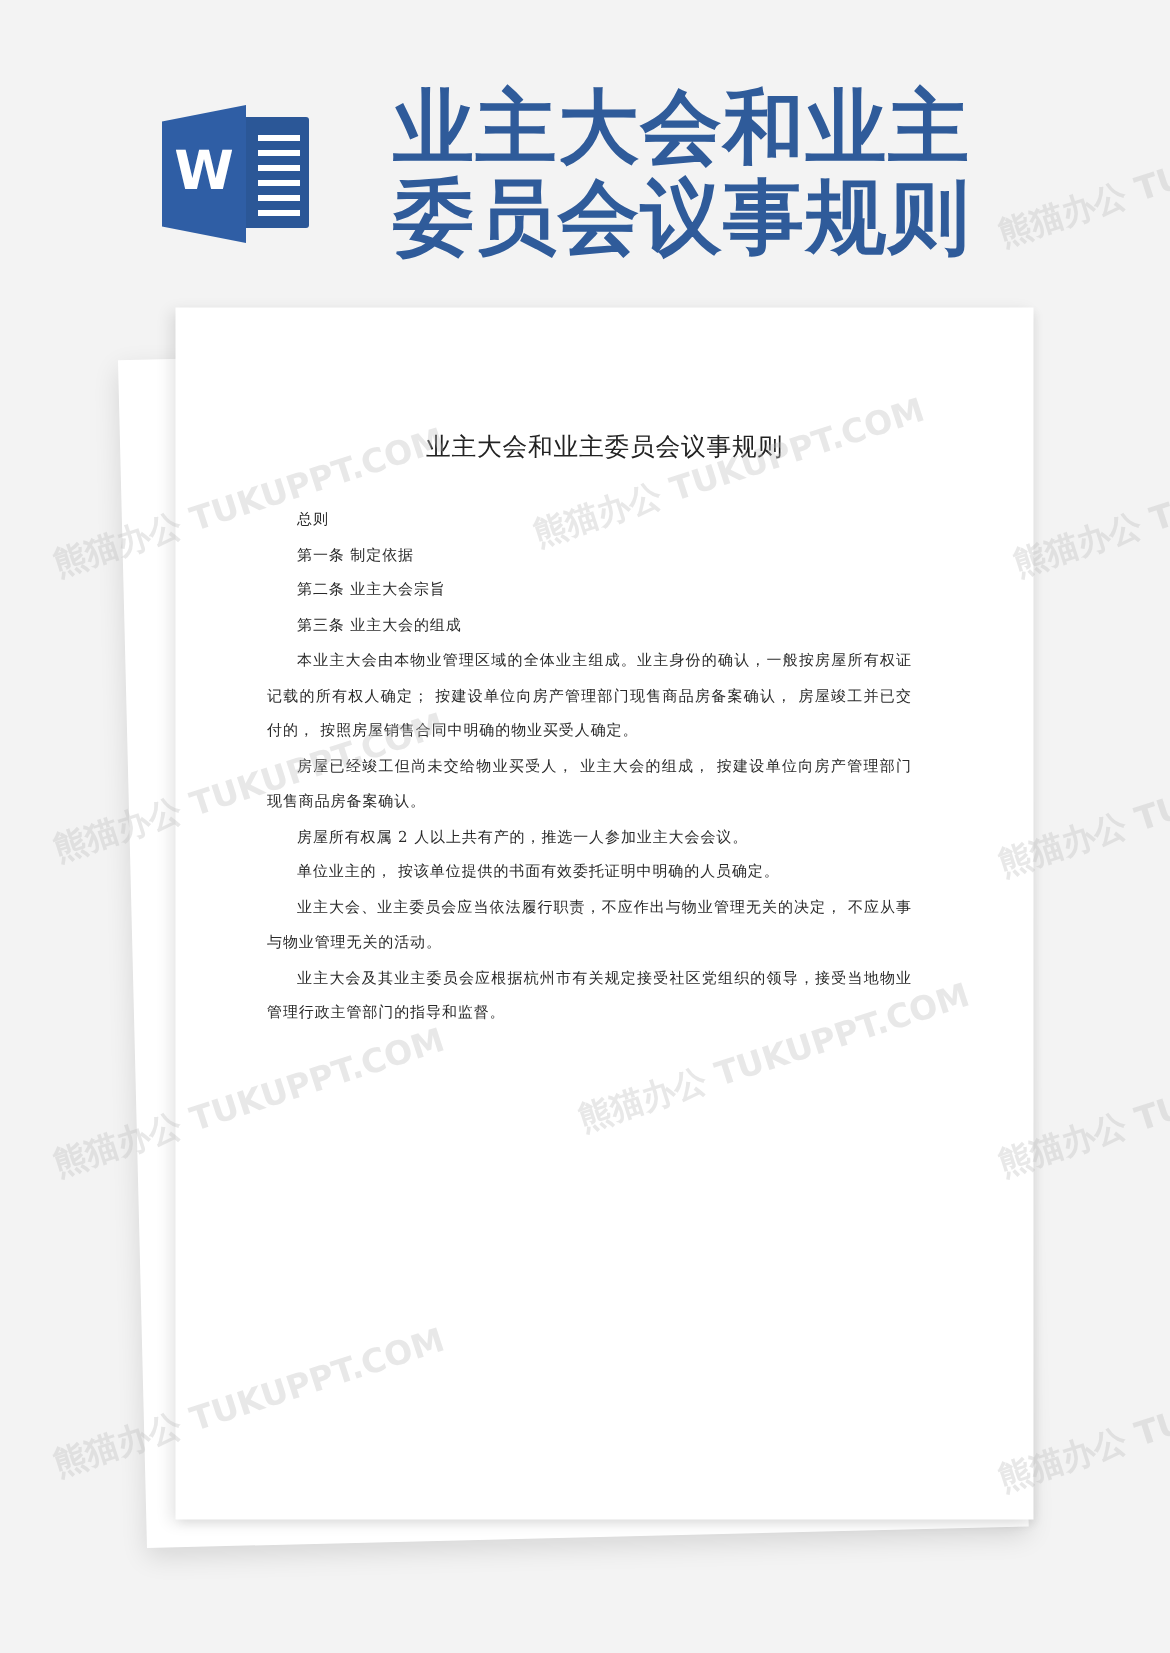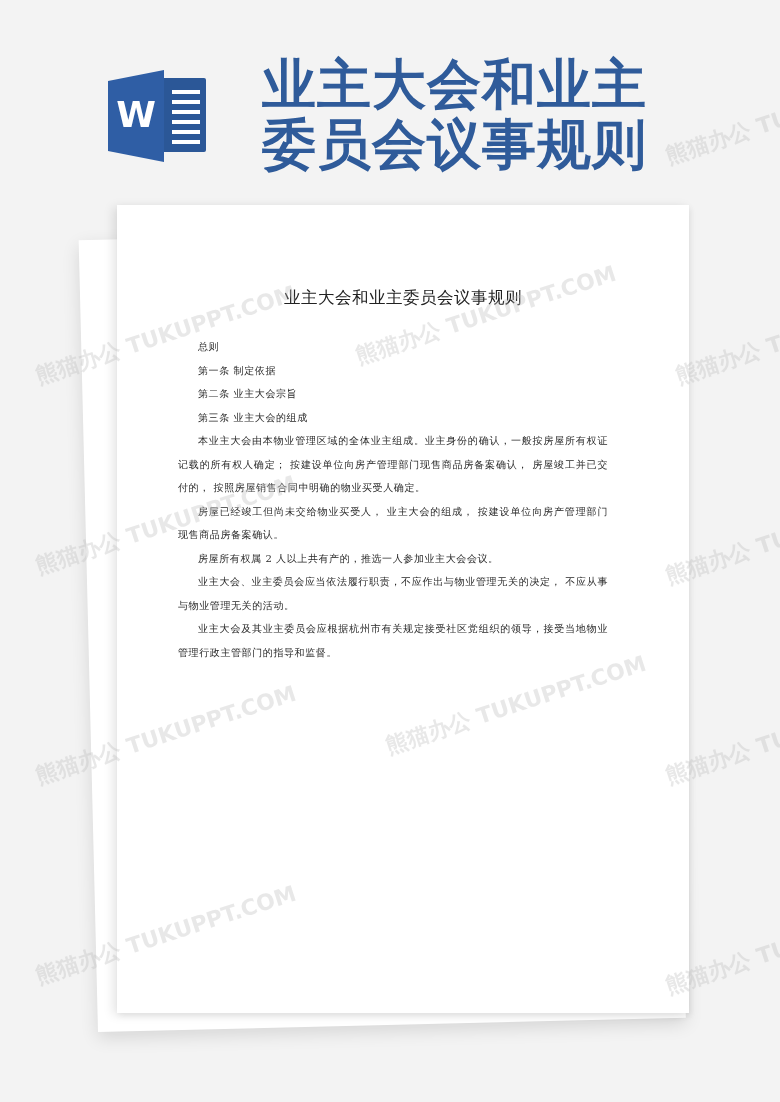--- a/index.html
+++ b/index.html
@@ -88,20 +88,21 @@
 <div class="page">
   <div class="doc-title">业主大会和业主委员会议事规则</div>
   <div class="body-text">
     <p class="head">总则</p>
     <p class="head">第一条 制定依据</p>
     <p class="head">第二条 业主大会宗旨</p>
     <p class="head">第三条 业主大会的组成</p>
     <p>本业主大会由本物业管理区域的全体业主组成。业主身份的确认，一般按房屋所有权证记载的所有权人确定； 按建设单位向房产管理部门现售商品房备案确认， 房屋竣工并已交付的， 按照房屋销售合同中明确的物业买受人确定。</p>
     <p>房屋已经竣工但尚未交给物业买受人， 业主大会的组成， 按建设单位向房产管理部门现售商品房备案确认。</p>
     <p>房屋所有权属 2 人以上共有产的，推选一人参加业主大会会议。</p>
+    <p>单位业主的， 按该单位提供的书面有效委托证明中明确的人员确定。</p>
     <p>业主大会、业主委员会应当依法履行职责，不应作出与物业管理无关的决定， 不应从事与物业管理无关的活动。</p>
     <p>业主大会及其业主委员会应根据杭州市有关规定接受社区党组织的领导，接受当地物业管理行政主管部门的指导和监督。</p>
   </div>
 </div>
 
 <div class="watermark" style="left:30px; top:320px;">熊猫办公 TUKUPPT.COM</div>
 <div class="watermark" style="left:350px; top:300px;">熊猫办公 TUKUPPT.COM</div>
 <div class="watermark" style="left:660px; top:100px;">熊猫办公 TUKUPPT.COM</div>
 <div class="watermark" style="left:670px; top:320px;">熊猫办公 TUKUPPT.COM</div>
 <div class="watermark" style="left:30px; top:510px;">熊猫办公 TUKUPPT.COM</div>

